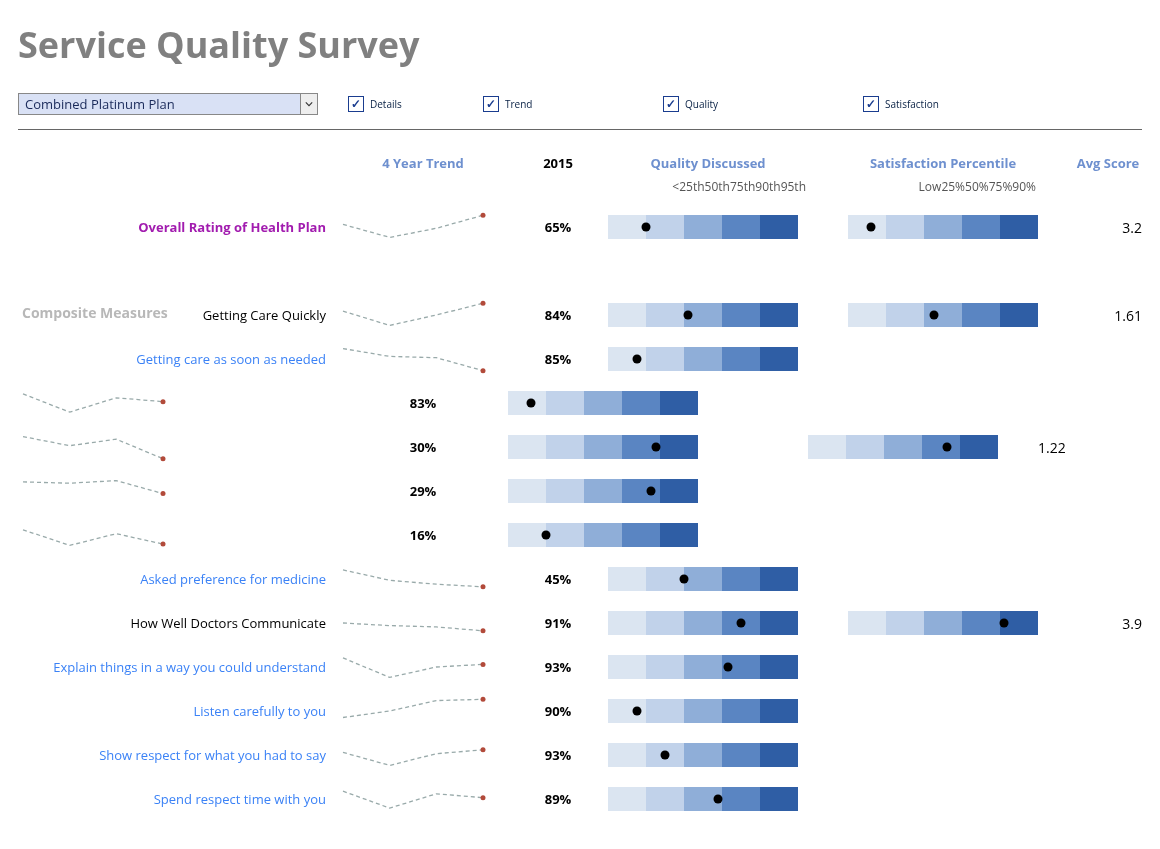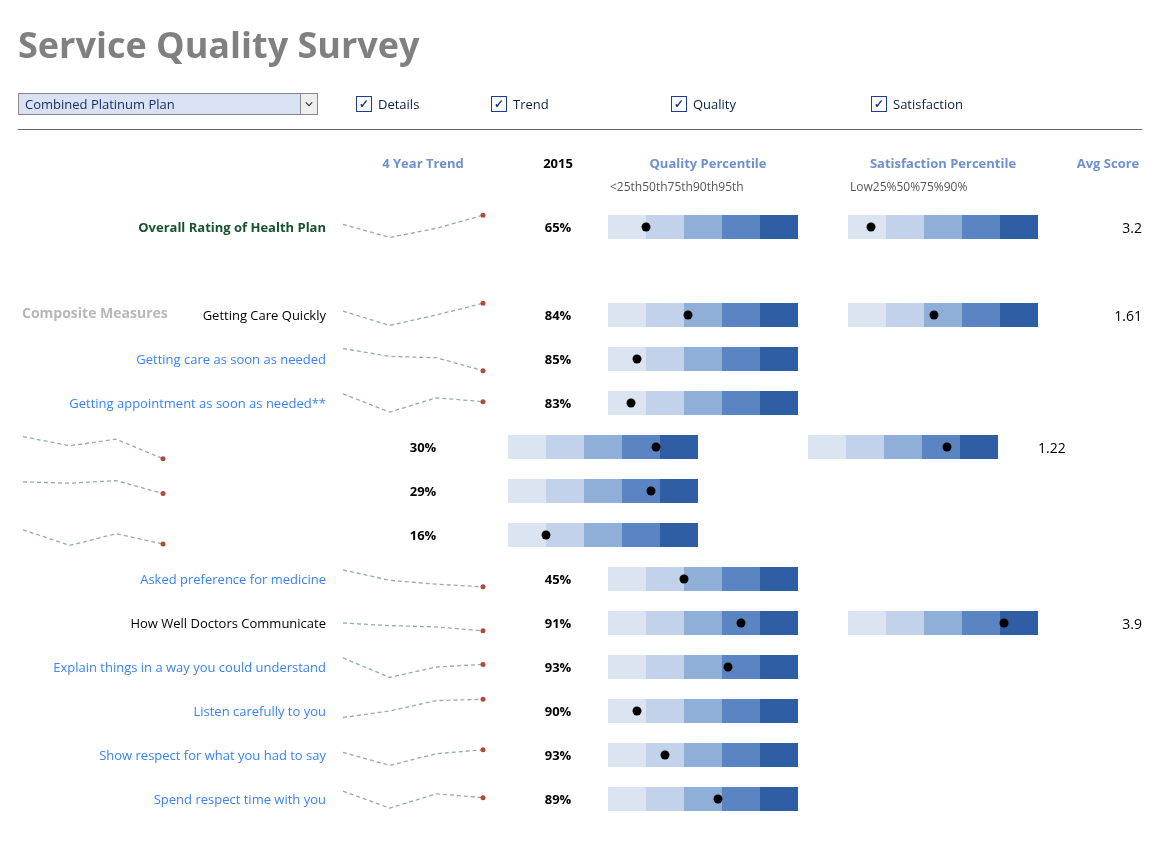--- a/index.html
+++ b/index.html
@@ -15,21 +15,21 @@
   }
   h1 {
     margin: 10px 0 24px 0;
     font-size: 36px;
     font-weight: 700;
     color: #808080;
   }
   .controls {
     display: flex;
     align-items: center;
-    gap: 8px;
+    gap: 0;
     padding-bottom: 14px;
     border-bottom: 1px solid #666;
   }
   .plan-select {
     width: 300px;
     height: 22px;
     background: #d9e1f5;
     border: 1px solid #888;
     display: flex;
     align-items: center;
@@ -51,21 +51,21 @@
   }
   .plan-select .dd svg { width: 8px; height: 8px; }
   .checks {
     display: flex;
     gap: 0;
     margin-left: 30px;
   }
   .chk {
     display: flex;
     align-items: center;
-    font-size: 13px;
+    font-size: 10px;
     color: #082044;
     cursor: pointer;
   }
   .chk .box {
     width: 14px;
     height: 14px;
     border: 1px solid #1a3d8f;
     display: inline-flex;
     align-items: center;
     justify-content: center;
@@ -93,34 +93,34 @@
   }
   .cols-header .hdr.year { color: #000; }
   .sub-header {
     display: grid;
     grid-template-columns: 320px 170px 100px 200px 40px 190px 30px 80px;
     margin-top: 6px;
     margin-bottom: 10px;
   }
   .ticks {
     display: flex;
-    justify-content: flex-start;
+    justify-content: flex-end;
     font-size: 12px;
     color: #555;
     padding: 0 2px;
   }
   .row {
     height: 44px;
   }
   .row .label {
     text-align: right;
     padding-right: 12px;
     font-size: 13px;
   }
-  .row .label.top  { color: #14532d; font-weight: 700; }
+  .row .label.top  { color: #a21caf; font-weight: 700; }
   .row .label.comp { color: #000; font-weight: 400; }
   .row .label.sub  { color: #3b82f6; font-weight: 400; }
   .section-label {
     grid-column: 1 / span 1;
     text-align: center;
     padding-left: 4px;
     color: #b8b8b8;
     font-weight: 700;
     font-size: 14px;
     height: 32px;
@@ -203,21 +203,21 @@
         <span>Satisfaction</span>
       </label>
     </div>
   </div>
 
   <div class="grid">
     <div class="cols-header">
       <div></div>
       <div class="hdr">4 Year Trend</div>
       <div class="hdr year">2015</div>
-      <div class="hdr">Quality Percentile</div>
+      <div class="hdr">Quality Discussed</div>
       <div></div>
       <div class="hdr">Satisfaction Percentile</div>
       <div></div>
       <div class="hdr">Avg Score</div>
     </div>
     <div class="sub-header">
       <div></div>
         <div></div>
         <div></div>
       <div class="ticks">
@@ -337,21 +337,20 @@
               </div>
               <div class="dot" style="left: 15%;"></div>
             </div>
           </div>
           <div></div>
           <div></div>
           <div></div>
           <div class="avgscore"></div>
         </div>
         <div class="row">
-          <div class="label sub">Getting appointment as soon as needed**</div>
           <div class="spark">
             <svg width="150" height="36">
               <path d="M 5.0 8.9 L 51.7 27.1 L 98.3 12.8 L 145.0 16.7" fill="none" stroke="#9aa" stroke-width="1.3" stroke-dasharray="4 3"></path>
               <circle cx="145" cy="16.7" r="2.5" fill="#b24a3a"></circle>
             </svg>
           </div>
           <div class="val2015">83%</div>
           <div>
             <div class="bullet">
               <div class="bands">

